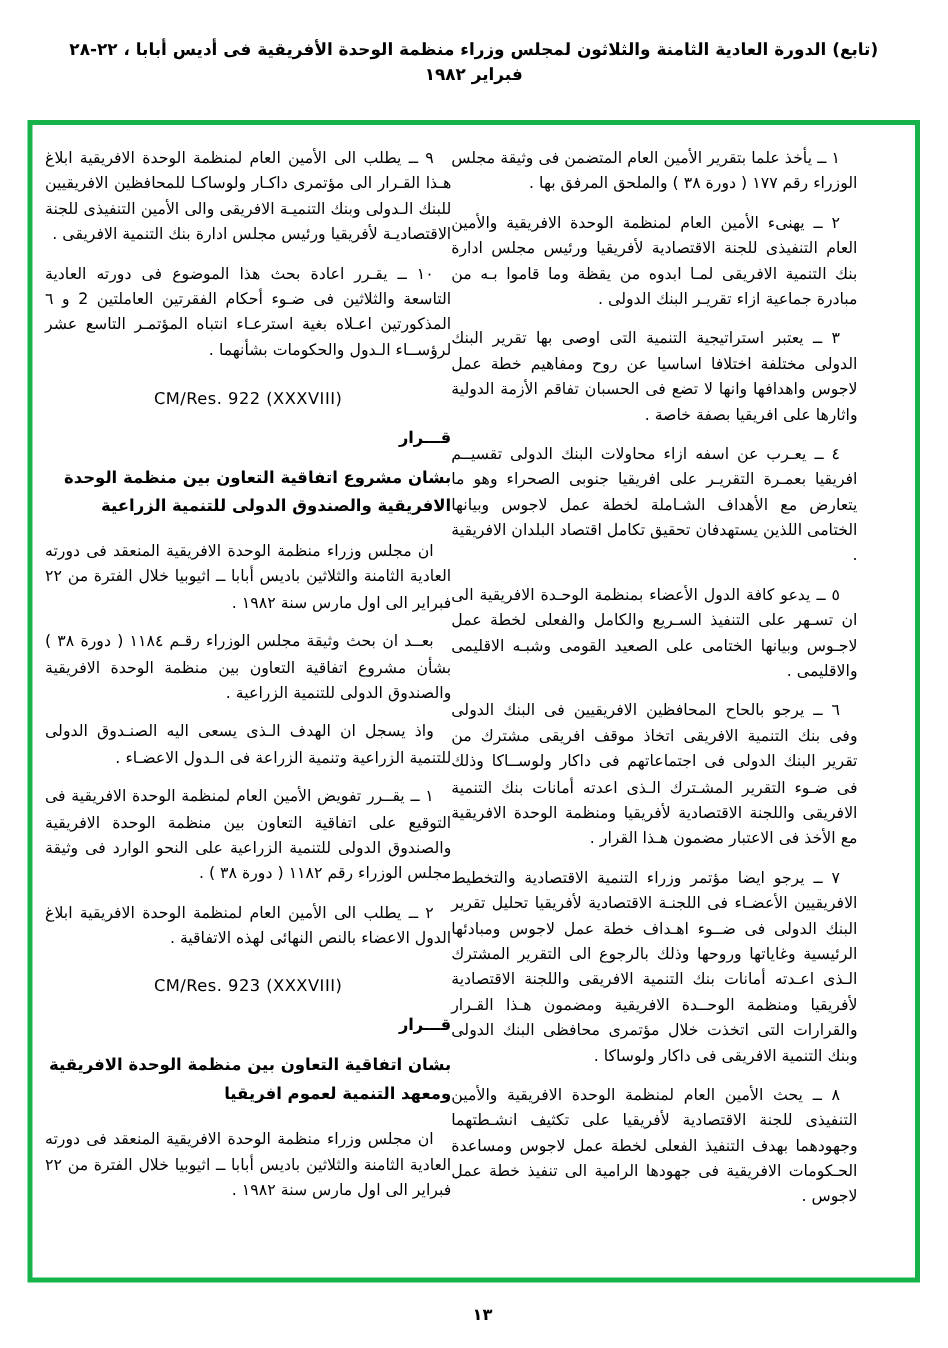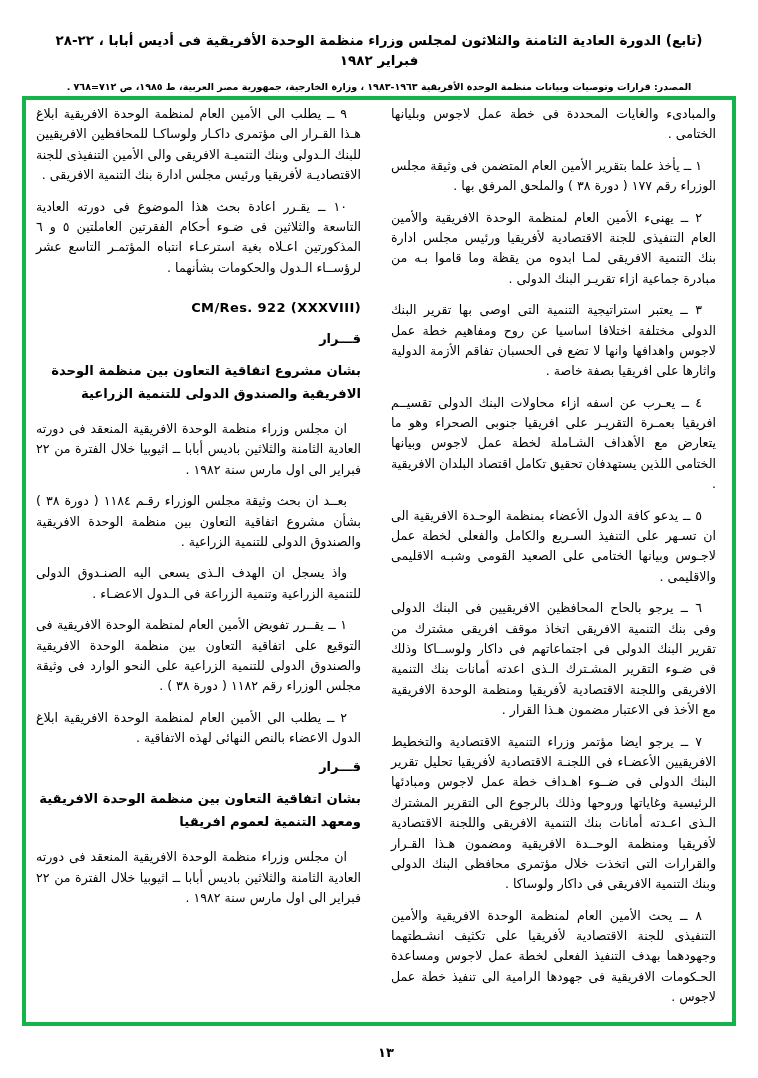--- a/index.html
+++ b/index.html
@@ -43,48 +43,47 @@
     left: 22px;
     top: 96px;
     width: 714px;
     height: 930px;
     border: 4px solid #16b24a;
     box-sizing: border-box;
   }
   .cols {
     position: absolute;
     left: 36px;
-    top: 104px;
+    top: 116px;
     width: 686px;
     height: 900px;
     display: flex;
     flex-direction: row-reverse;
     direction: rtl;
-    gap: 30px;
   }
   .col {
     width: 325px;
     direction: rtl;
     text-align: justify;
   }
   .para {
     font-size: 12.6px;
     line-height: 1.62;
     margin: 0 0 11px 0;
     text-align: justify;
     text-justify: inter-word;
   }
   .para.indent {
     text-indent: 14px;
   }
   .res-id {
     font-size: 13px;
-    font-weight: bold;
+    font-weight: normal;
     direction: ltr;
-    text-align: right;
+    text-align: center;
     margin: 22px 0 16px 0;
     letter-spacing: 0.4px;
   }
   .qarar {
     text-align: right;
     font-size: 13px;
     font-weight: bold;
     letter-spacing: 6px;
     margin: 0 0 14px 0;
   }
@@ -105,49 +104,48 @@
     font-weight: bold;
   }
 </style>
 </head>
 <body>
 
 <div class="page">
 
   <div class="header">
     <div class="header-title">(تابع) الدورة العادية الثامنة والثلاثون لمجلس وزراء منظمة الوحدة الأفريقية فى أديس أبابا ، ٢٢-٢٨ فبراير ١٩٨٢</div>
-    <div class="header-source">المصدر: قرارات وتوصيات وبيانات منظمة الوحدة الأفريقية ١٩٦٣-١٩٨٣ ، وزارة الخارجية، جمهورية مصر العربية، ط ١٩٨٥، ص ٧١٢=٧٦٨ .</div>
   </div>
 
   <div class="frame"></div>
 
   <div class="cols">
 
     <div class="col">
       <p class="para indent">٩ ــ يطلب الى الأمين العام لمنظمة الوحدة الافريقية ابلاغ هـذا القـرار الى مؤتمرى داكـار ولوساكـا للمحافظين الافريقيين للبنك الـدولى وبنك التنميـة الافريقى والى الأمين التنفيذى للجنة الاقتصاديـة لأفريقيا ورئيس مجلس ادارة بنك التنمية الافريقى .</p>
-      <p class="para indent">١٠ ــ يقـرر اعادة بحث هذا الموضوع فى دورته العادية التاسعة والثلاثين فى ضـوء أحكام الفقرتين العاملتين ٥ و ٦ المذكورتين اعـلاه بغية استرعـاء انتباه المؤتمـر التاسع عشر لرؤســاء الـدول والحكومات بشأنهما .</p>
+      <p class="para indent">١٠ ــ يقـرر اعادة بحث هذا الموضوع فى دورته العادية التاسعة والثلاثين فى ضـوء أحكام الفقرتين العاملتين 2 و ٦ المذكورتين اعـلاه بغية استرعـاء انتباه المؤتمـر التاسع عشر لرؤســاء الـدول والحكومات بشأنهما .</p>
 
       <div class="res-id">CM/Res. 922 (XXXVIII)</div>
       <div class="qarar">قـــرار</div>
       <div class="res-title">بشان مشروع اتفاقية التعاون بين منظمة الوحدة الافريقية والصندوق الدولى للتنمية الزراعية</div>
 
       <p class="para indent">ان مجلس وزراء منظمة الوحدة الافريقية المنعقد فى دورته العادية الثامنة والثلاثين باديس أبابا ــ اثيوبيا خلال الفترة من ٢٢ فبراير الى اول مارس سنة ١٩٨٢ .</p>
       <p class="para indent">بعــد ان بحث وثيقة مجلس الوزراء رقـم ١١٨٤ ( دورة ٣٨ ) بشأن مشروع اتفاقية التعاون بين منظمة الوحدة الافريقية والصندوق الدولى للتنمية الزراعية .</p>
       <p class="para indent">واذ يسجل ان الهدف الـذى يسعى اليه الصنـدوق الدولى للتنمية الزراعية وتنمية الزراعة فى الـدول الاعضـاء .</p>
       <p class="para indent">١ ــ يقــرر تفويض الأمين العام لمنظمة الوحدة الافريقية فى التوقيع على اتفاقية التعاون بين منظمة الوحدة الافريقية والصندوق الدولى للتنمية الزراعية على النحو الوارد فى وثيقة مجلس الوزراء رقم ١١٨٢ ( دورة ٣٨ ) .</p>
       <p class="para indent">٢ ــ يطلب الى الأمين العام لمنظمة الوحدة الافريقية ابلاغ الدول الاعضاء بالنص النهائى لهذه الاتفاقية .</p>
 
+      <div class="res-id">CM/Res. 923 (XXXVIII)</div>
       <div class="qarar">قـــرار</div>
       <div class="res-title">بشان اتفاقية التعاون بين منظمة الوحدة الافريقية ومعهد التنمية لعموم افريقيا</div>
 
       <p class="para indent">ان مجلس وزراء منظمة الوحدة الافريقية المنعقد فى دورته العادية الثامنة والثلاثين باديس أبابا ــ اثيوبيا خلال الفترة من ٢٢ فبراير الى اول مارس سنة ١٩٨٢ .</p>
     </div>
 
     <div class="col">
-      <p class="para">والمبادىء والغايات المحددة فى خطة عمل لاجوس وبليانها الختامى .</p>
       <p class="para indent">١ ــ يأخذ علما بتقرير الأمين العام المتضمن فى وثيقة مجلس الوزراء رقم ١٧٧ ( دورة ٣٨ ) والملحق المرفق بها .</p>
       <p class="para indent">٢ ــ يهنىء الأمين العام لمنظمة الوحدة الافريقية والأمين العام التنفيذى للجنة الاقتصادية لأفريقيا ورئيس مجلس ادارة بنك التنمية الافريقى لمـا ابدوه من يقظة وما قاموا بـه من مبادرة جماعية ازاء تقريـر البنك الدولى .</p>
       <p class="para indent">٣ ــ يعتبر استراتيجية التنمية التى اوصى بها تقرير البنك الدولى مختلفة اختلافا اساسيا عن روح ومفاهيم خطة عمل لاجوس واهدافها وانها لا تضع فى الحسبان تفاقم الأزمة الدولية واثارها على افريقيا بصفة خاصة .</p>
       <p class="para indent">٤ ــ يعـرب عن اسفه ازاء محاولات البنك الدولى تقسيــم افريقيا بعمـرة التقريـر على افريقيا جنوبى الصحراء وهو ما يتعارض مع الأهداف الشـاملة لخطة عمل لاجوس وبيانها الختامى اللذين يستهدفان تحقيق تكامل اقتصاد البلدان الافريقية .</p>
       <p class="para indent">٥ ــ يدعو كافة الدول الأعضاء بمنظمة الوحـدة الافريقية الى ان تسـهر على التنفيذ السـريع والكامل والفعلى لخطة عمل لاجـوس وبيانها الختامى على الصعيد القومى وشبـه الاقليمى والاقليمى .</p>
       <p class="para indent">٦ ــ يرجو بالحاح المحافظين الافريقيين فى البنك الدولى وفى بنك التنمية الافريقى اتخاذ موقف افريقى مشترك من تقرير البنك الدولى فى اجتماعاتهم فى داكار ولوســاكا وذلك فى ضـوء التقرير المشـترك الـذى اعدته أمانات بنك التنمية الافريقى واللجنة الاقتصادية لأفريقيا ومنظمة الوحدة الافريقية مع الأخذ فى الاعتبار مضمون هـذا القرار .</p>
       <p class="para indent">٧ ــ يرجو ايضا مؤتمر وزراء التنمية الاقتصادية والتخطيط الافريقيين الأعضـاء فى اللجنـة الاقتصادية لأفريقيا تحليل تقرير البنك الدولى فى ضــوء اهـداف خطة عمل لاجوس ومبادئها الرئيسية وغاياتها وروحها وذلك بالرجوع الى التقرير المشترك الـذى اعـدته أمانات بنك التنمية الافريقى واللجنة الاقتصادية لأفريقيا ومنظمة الوحــدة الافريقية ومضمون هـذا القـرار والقرارات التى اتخذت خلال مؤتمرى محافظى البنك الدولى وبنك التنمية الافريقى فى داكار ولوساكا .</p>
       <p class="para indent">٨ ــ يحث الأمين العام لمنظمة الوحدة الافريقية والأمين التنفيذى للجنة الاقتصادية لأفريقيا على تكثيف انشـطتهما وجهودهما بهدف التنفيذ الفعلى لخطة عمل لاجوس ومساعدة الحـكومات الافريقية فى جهودها الرامية الى تنفيذ خطة عمل لاجوس .</p>
     </div>
 

